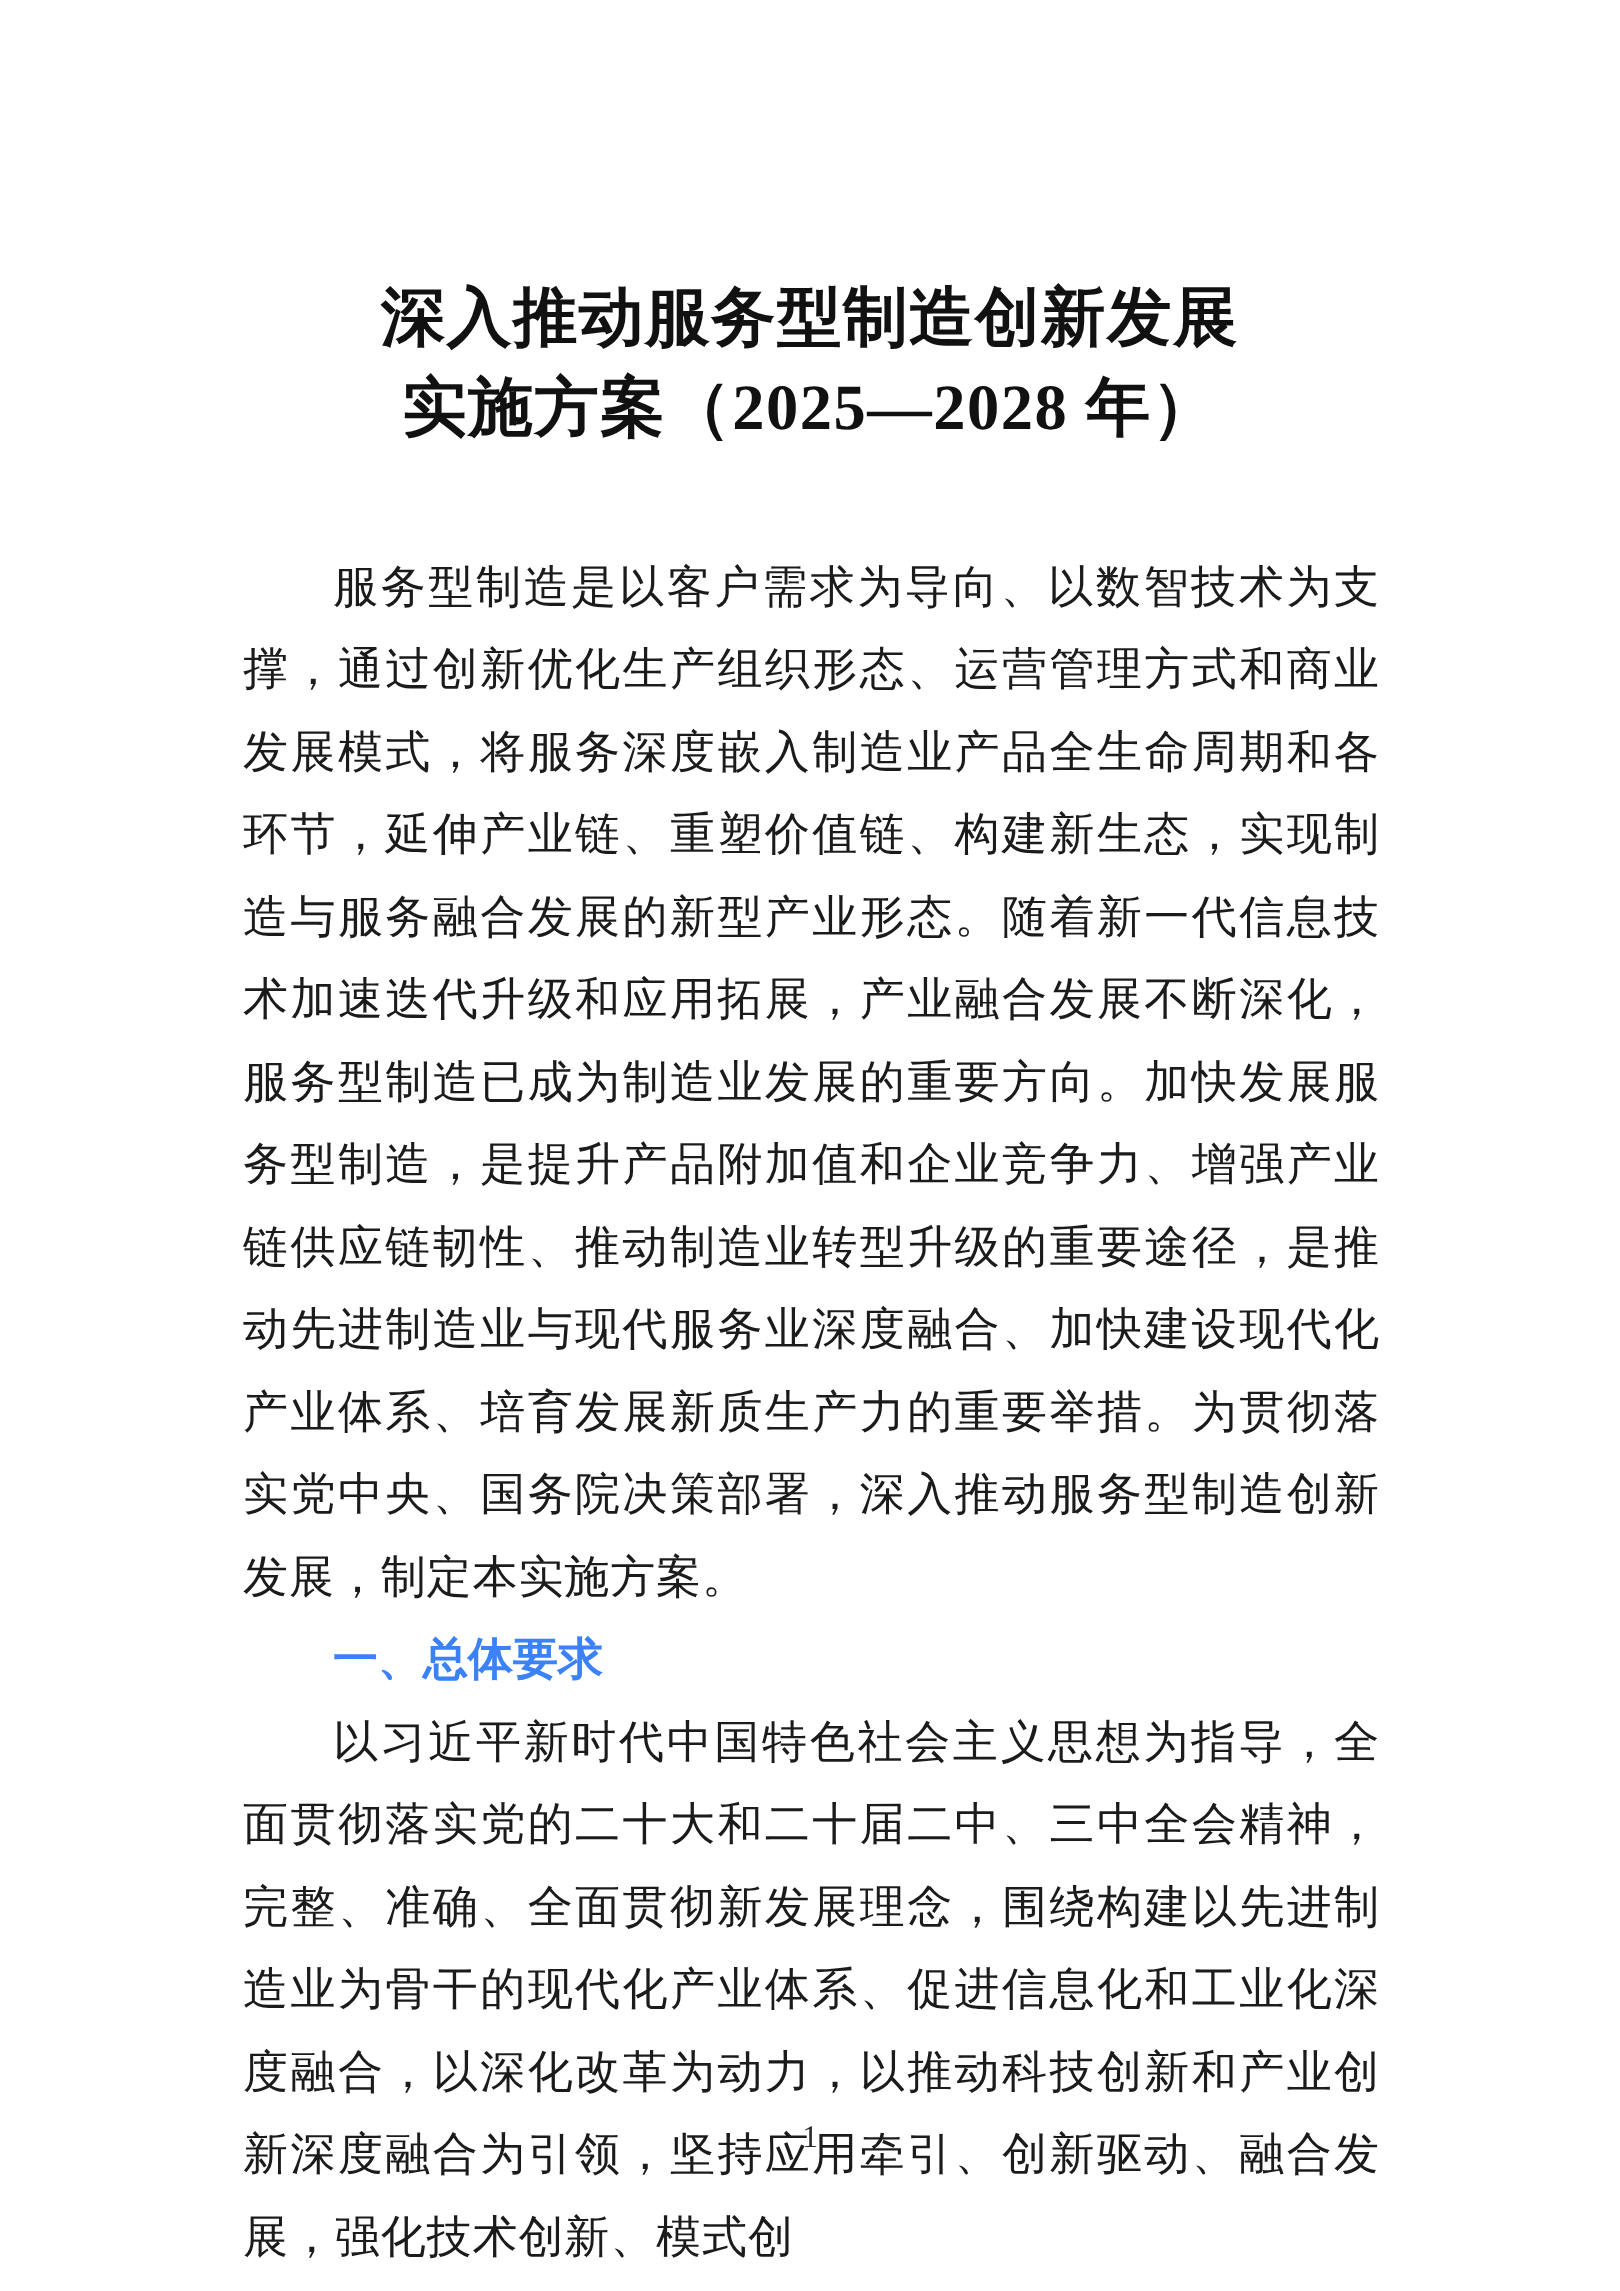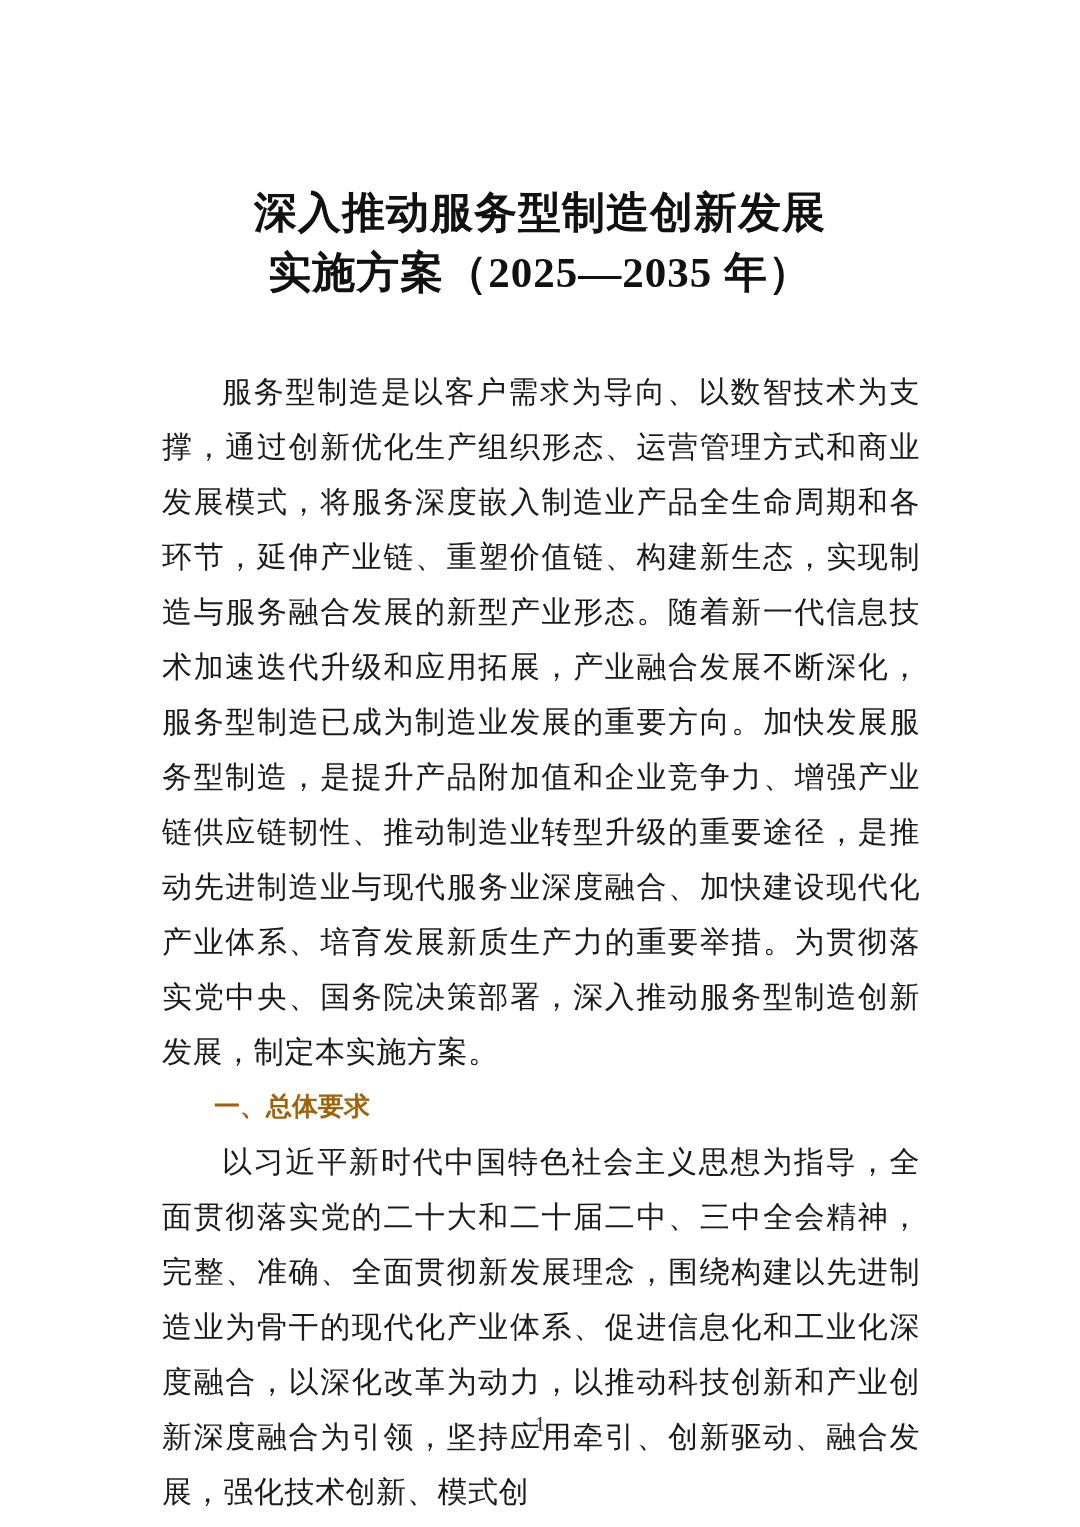--- a/index.html
+++ b/index.html
@@ -52,24 +52,24 @@
 
   .para {
     text-indent: 2em;
     letter-spacing: 0.02em;
     word-break: break-all;
   }
 
   .section-heading {
     font-family: "Liberation Sans", "DejaVu Sans", sans-serif;
     font-weight: 700;
-    font-size: 26px;
+    font-size: 30px;
     line-height: 55px;
     text-indent: 2em;
-    color: #a16207;
+    color: #3b82f6;
   }
 
   
   .page-number {
     position: absolute;
     top: 1410px;
     left: 0;
     width: 100%;
     text-align: center;
     font-size: 21px;
@@ -77,21 +77,21 @@
     color: #2a2a2a;
   }
 </style>
 </head>
 <body>
 
 <div class="page">
 
   <h1 class="doc-title">
     <span class="title-line">深入推动服务型制造创新发展</span>
-    <span class="title-line">实施方案（2025—2035 年）</span>
+    <span class="title-line">实施方案（2025—2028 年）</span>
   </h1>
 
   <div class="doc-body">
     <p class="para">服务型制造是以客户需求为导向、以数智技术为支撑，通过创新优化生产组织形态、运营管理方式和商业发展模式，将服务深度嵌入制造业产品全生命周期和各环节，延伸产业链、重塑价值链、构建新生态，实现制造与服务融合发展的新型产业形态。随着新一代信息技术加速迭代升级和应用拓展，产业融合发展不断深化，服务型制造已成为制造业发展的重要方向。加快发展服务型制造，是提升产品附加值和企业竞争力、增强产业链供应链韧性、推动制造业转型升级的重要途径，是推动先进制造业与现代服务业深度融合、加快建设现代化产业体系、培育发展新质生产力的重要举措。为贯彻落实党中央、国务院决策部署，深入推动服务型制造创新发展，制定本实施方案。</p>
 
     <h2 class="section-heading">一、总体要求</h2>
 
     <p class="para">以习近平新时代中国特色社会主义思想为指导，全面贯彻落实党的二十大和二十届二中、三中全会精神，完整、准确、全面贯彻新发展理念，围绕构建以先进制造业为骨干的现代化产业体系、促进信息化和工业化深度融合，以深化改革为动力，以推动科技创新和产业创新深度融合为引领，坚持应用牵引、创新驱动、融合发展，强化技术创新、模式创</p>
   </div>
 

